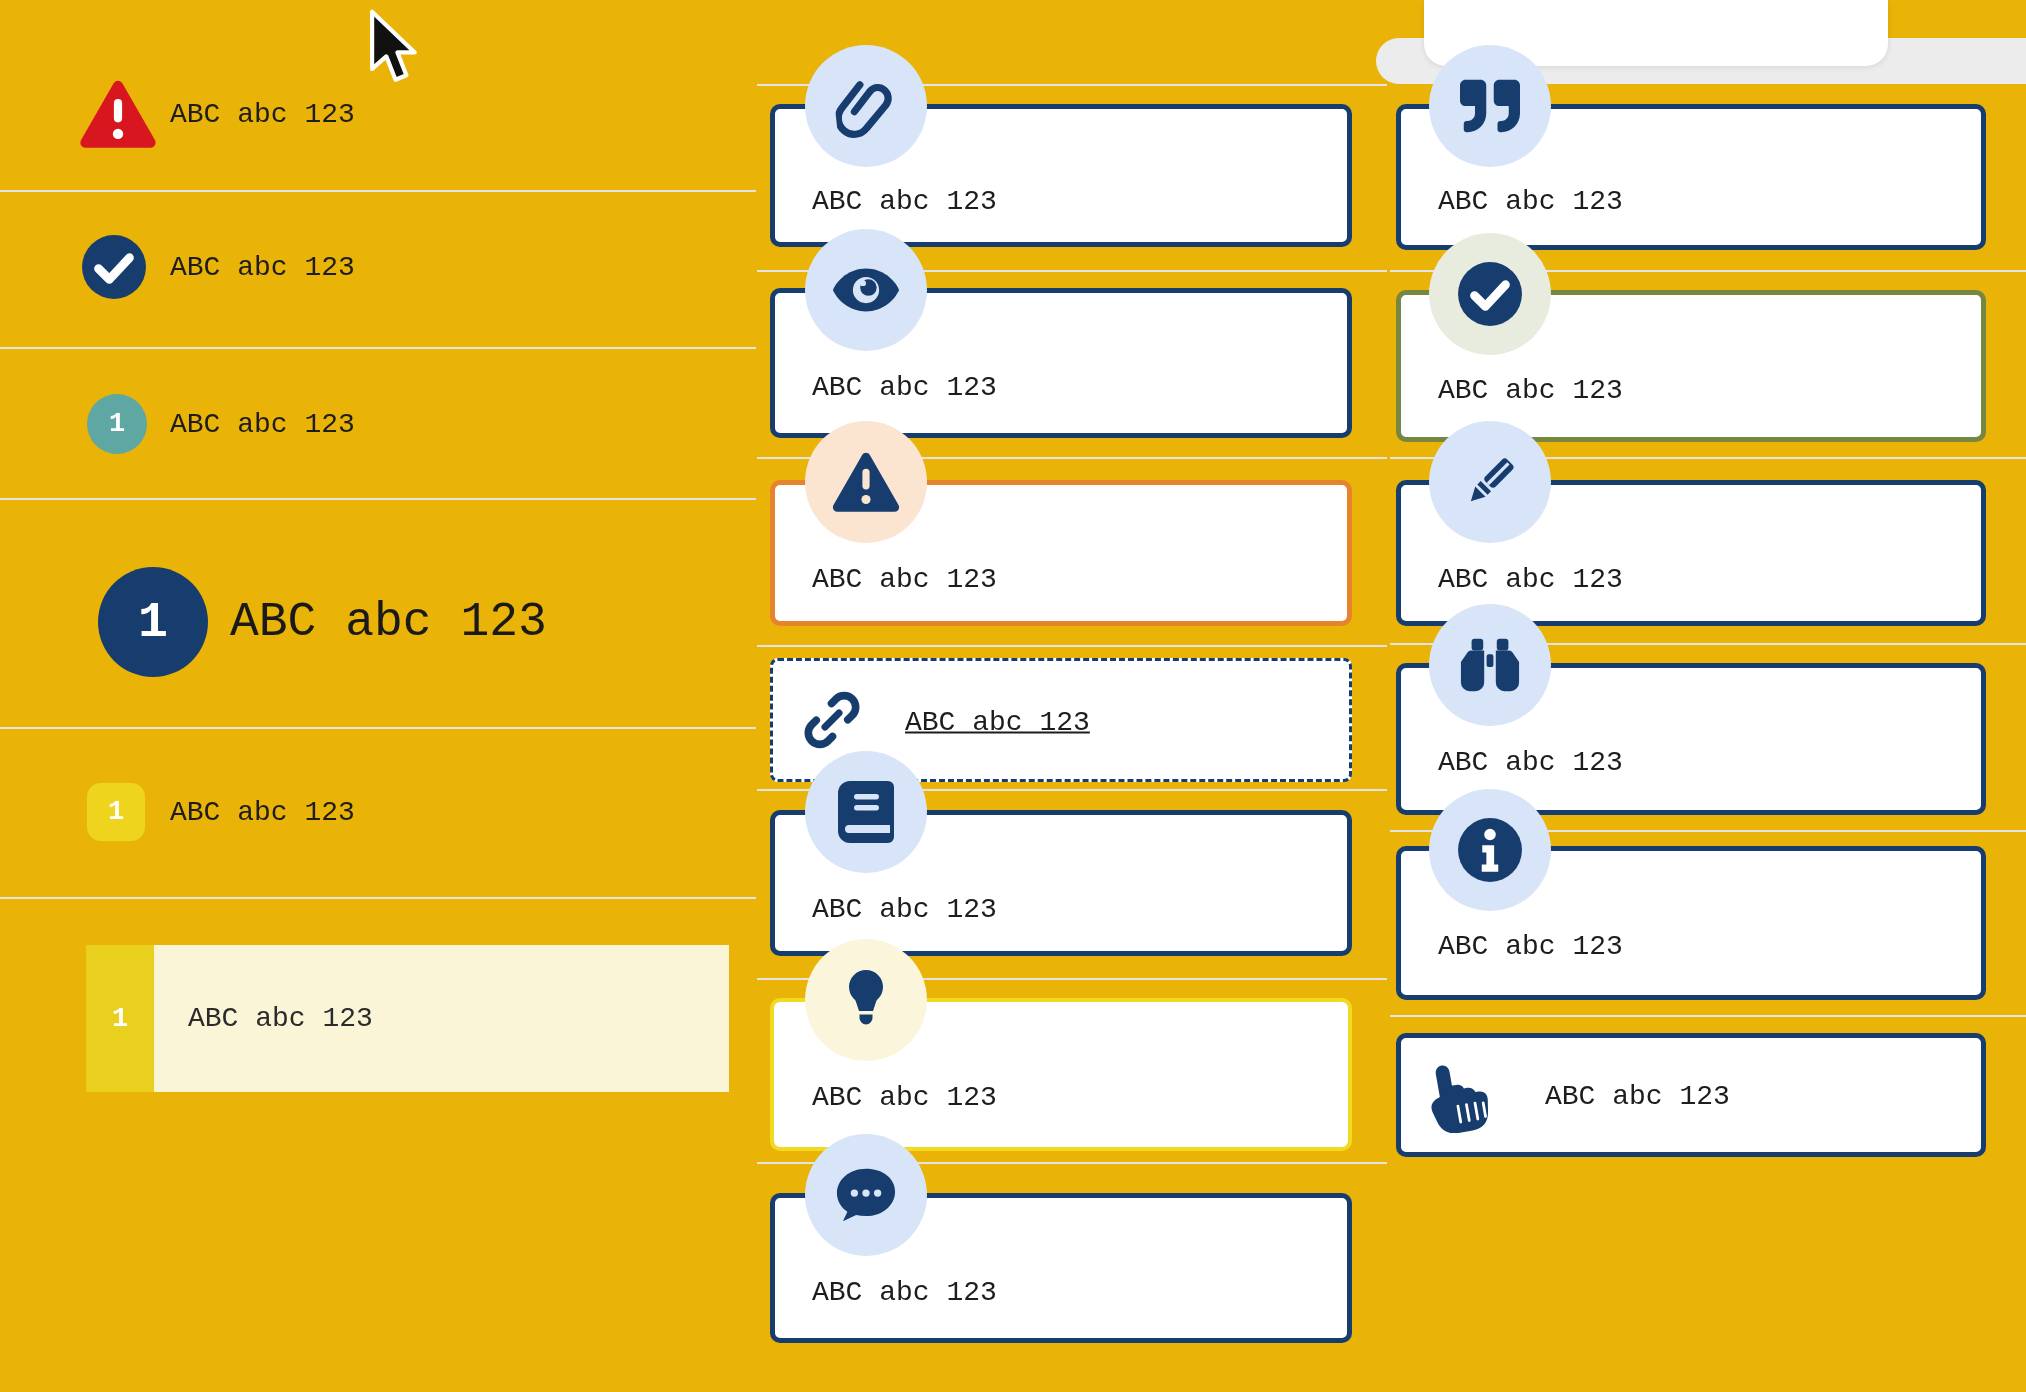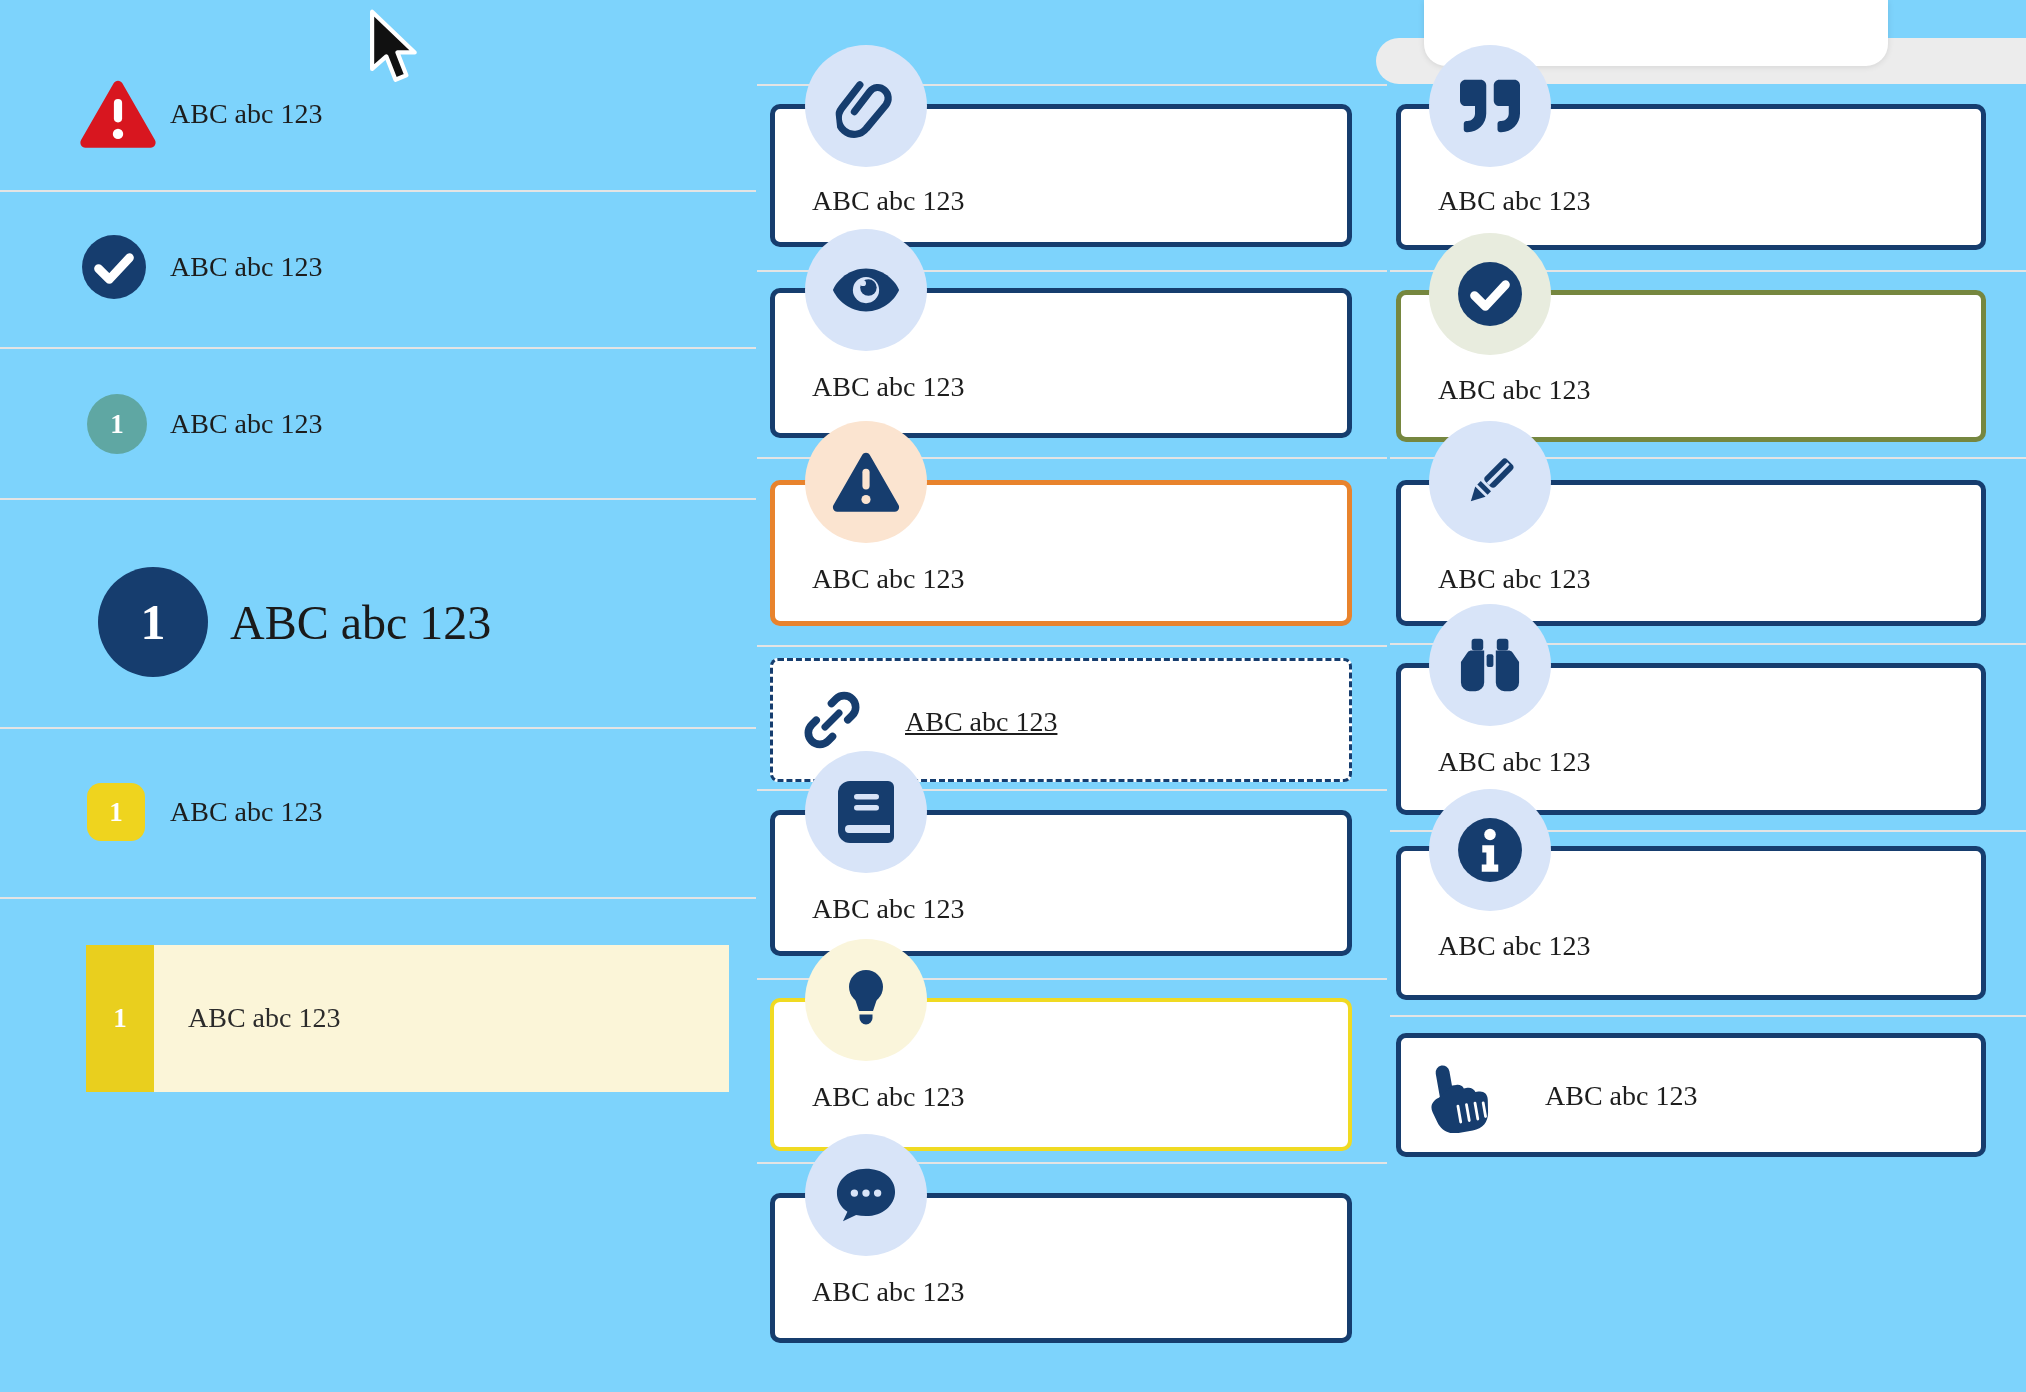--- a/index.html
+++ b/index.html
@@ -1,17 +1,17 @@
 <!DOCTYPE html>
 <html><head>
 <meta charset="utf-8">
 <style>
   html,body{margin:0;padding:0;background:#fff;}
-  #page{position:relative;width:2026px;height:1392px;background:#7dd3fc;overflow:hidden;
-        font-family:Liberation Serif, serif;color:#1d1d1d;}
+  #page{position:relative;width:2026px;height:1392px;background:#eab308;overflow:hidden;
+        font-family:Liberation Mono, monospace;color:#1d1d1d;}
   .sep{position:absolute;height:2px;background:#e4e4e4;}
   
   .l-label{position:absolute;font-size:28px;color:#1d1d1d;white-space:nowrap;transform:translateY(-50%);}
   .badge{position:absolute;display:flex;align-items:center;justify-content:center;
          color:#fff;font-weight:bold;transform:translate(-50%,-50%);}
   .badge-teal{width:60px;height:60px;border-radius:50%;background:#5FA7A3;font-size:27px;}
   .badge-navy-lg{width:110px;height:110px;border-radius:50%;background:#163D6E;font-size:50px;}
   .badge-yellow{width:58px;height:58px;border-radius:14px;background:#EFD41E;font-size:27px;}
   .hl-row{position:absolute;background:#FBF5D8;}
   .hl-block{position:absolute;background:#E9CF1E;display:flex;align-items:center;justify-content:center;

